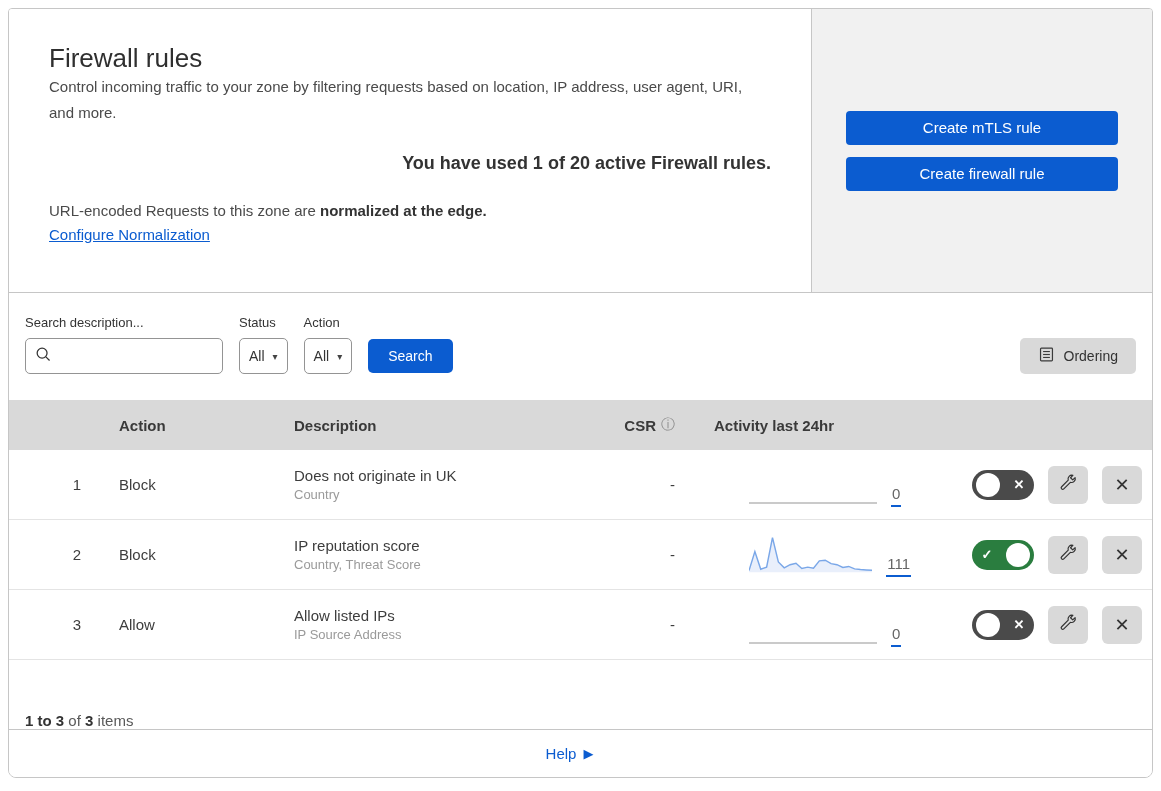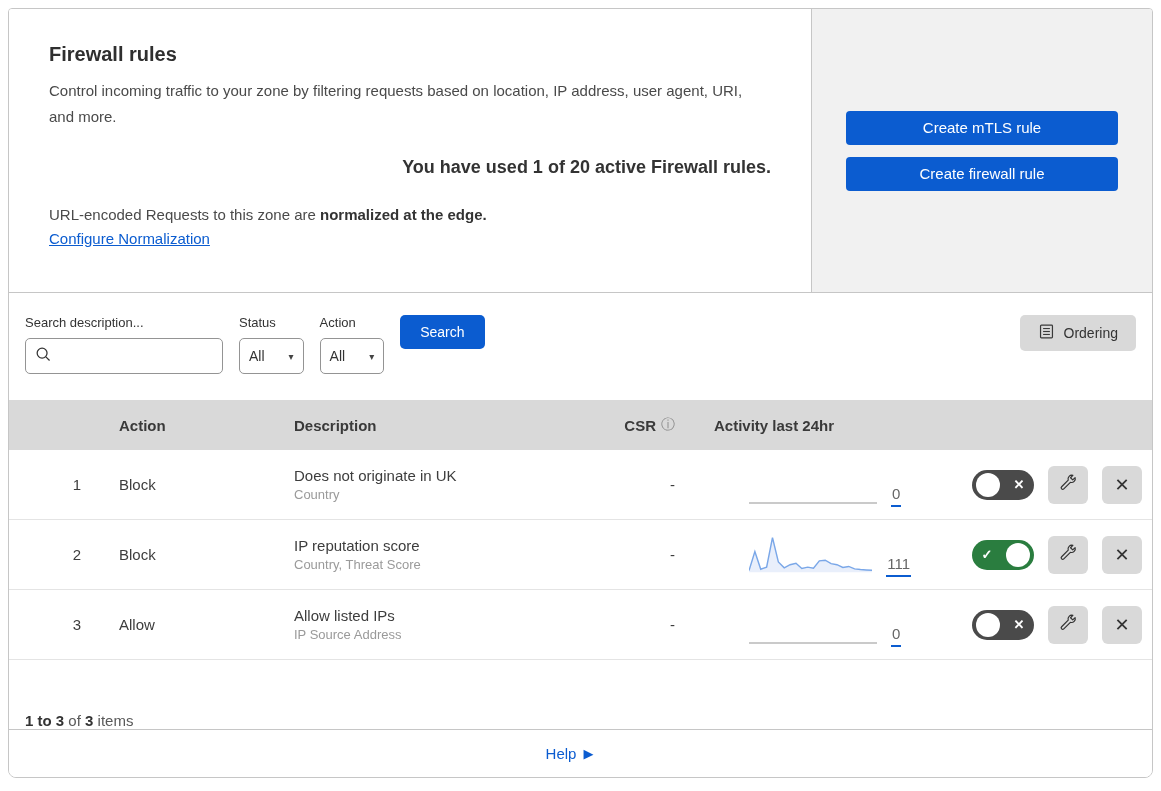--- a/index.html
+++ b/index.html
@@ -5,35 +5,35 @@
   * { box-sizing: border-box; margin: 0; padding: 0; }
   html,body { background:#fff; font-family:"Liberation Sans", sans-serif; color:#3d3d3d; }
   body { width:1161px; }
 
   .page { margin:8px; width:1145px; border:1px solid #c6c6c6; border-radius:4px 4px 8px 8px; overflow:hidden; background:#fff; }
 
   
   .hero { display:flex; border-bottom:1px solid #c6c6c6; height:284px; }
   .hero-left { width:803px; background:#fff; border-right:1px solid #c6c6c6; padding:34px 40px; }
   .hero-right { flex:1; background:#f1f1f1; display:flex; flex-direction:column; align-items:center; justify-content:center; gap:12px; }
-  .hero-left h1 { font-size:20px; font-weight:700; color:#2f2f2f; margin-bottom:12px; }
+  .hero-left h1 { font-size:26px; font-weight:400; color:#2f2f2f; margin-bottom:0; }
   .hero-left .desc { font-size:15px; color:#4a4a4a; line-height:1.75; max-width:705px; }
   .hero-left .usage { font-size:18px; color:#333; font-weight:700; margin-top:26px;text-align:right; }
   .hero-left .norm { font-size:15px; color:#4a4a4a; margin-top:28px; }
   .hero-left .norm b { color:#333;text-align:center; }
   .link { display:inline-block; margin-top:7px; font-size:15px; color:#0b5cd0; text-decoration:underline; cursor:pointer; }
   .btn-primary { width:272px; height:34px; background:#0b5cd0; color:#fff; border:none; border-radius:4px; font-size:15px; font-family:inherit; cursor:pointer; }
 
   
-  .filters { display:flex; gap:16px; padding:22px 16px 26px 16px; background:#fff; }
+  .filters { display:flex; align-items:flex-end; gap:16px; padding:22px 16px 26px 16px; background:#fff; }
   .fgroup { display:flex; flex-direction:column; }
   .flabel { font-size:13px; color:#333; margin-bottom:8px; }
   .search-box { display:flex; align-items:center; width:198px; height:36px; border:1px solid #949494; border-radius:5px; padding:0 8px; background:#fff; }
   .search-box input { border:none; outline:none; flex:1; font-size:14px; font-family:inherit; min-width:0; }
-  .dropdown { display:flex; align-items:center; justify-content:center; gap:24px; height:36px; min-width:46px; padding:0 9px; border:1px solid #949494; border-radius:5px; font-size:14px; color:#333; cursor:pointer; background:#fff; }
+  .dropdown { display:flex; align-items:center; justify-content:center; gap:8px; height:36px; min-width:46px; padding:0 9px; border:1px solid #949494; border-radius:5px; font-size:14px; color:#333; cursor:pointer; background:#fff; }
   .caret { font-size:10px; color:#444; }
   .btn-search { height:34px; padding:0 20px; background:#0b5cd0; color:#fff; border:none; border-radius:5px; font-size:14px; font-family:inherit; cursor:pointer; margin-bottom:1px; }
   .btn-ordering { margin-left:auto; height:36px; padding:0 18px; display:flex; align-items:center; gap:9px; background:#d9d9d9; border:none; border-radius:5px; font-size:14px; color:#333; font-family:inherit; cursor:pointer; }
 
   
   .t-head { display:flex; align-items:center; height:50px; background:#d9d9d9; font-weight:700; font-size:15px; color:#3a3a3a; }
   .t-row { display:flex; align-items:center; height:70px; border-bottom:1px solid #e4e4e4; background:#fff; }
   .c-num { width:90px; text-align:right; padding-right:18px; font-size:15px; }
   .c-action { width:170px; padding-left:20px; font-size:15px; }
   .c-desc { width:320px; padding-left:25px; font-size:15px; }

